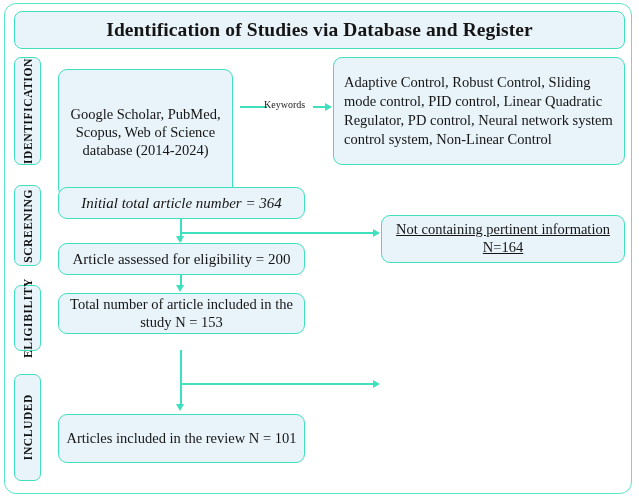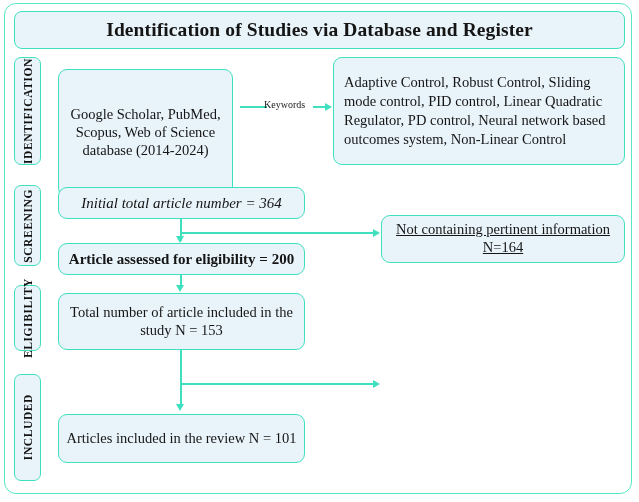--- a/index.html
+++ b/index.html
@@ -91,31 +91,31 @@
     left: 333px; top: 57px; width: 292px; height: 108px;
   }
   #box-keywords .txt { font-size: 14.5px; line-height: 1.30; }
 
   #box-initial {
     left: 58px; top: 187px; width: 247px; height: 32px; font-style: italic;
   }
   #box-initial .txt { font-size: 15px; }
 
   #box-assessed {
-    left: 58px; top: 243px; width: 247px; height: 32px; font-weight: bold;
+    left: 58px; top: 243px; width: 247px; height: 32px;
   }
   #box-assessed .txt { font-size: 15px; }
 
   #box-not-pertinent {
     left: 381px; top: 215px; width: 244px; height: 48px;
   }
   #box-not-pertinent .txt { font-size: 14.5px; text-decoration: underline; }
 
   #box-total-included {
-    left: 58px; top: 293px; width: 247px; height: 57px;
+    left: 58px; top: 293px; width: 247px; height: 41px;
   }
   #box-total-included .txt { font-size: 14.5px; }
 
   #box-excluded-alt {
     left: 381px; top: 353px; width: 244px; height: 63px;
   }
   #box-excluded-alt .txt { font-size: 14.5px; }
 
   #box-final {
     left: 58px; top: 414px; width: 247px; height: 49px;
@@ -202,21 +202,21 @@
   <div class="box" id="box-databases">
     <span class="txt">Google Scholar, PubMed, Scopus, Web of Science database (2014-2024)</span>
   </div>
 
   <div class="conn conn-h" id="kw-line-left"></div>
   <div id="kw-label">Keywords</div>
   <div class="conn conn-h" id="kw-line-right"></div>
   <div class="arrow-right" id="kw-arrow"></div>
 
   <div class="box left-align" id="box-keywords">
-    <span class="txt">Adaptive Control, Robust Control, Sliding mode control, PID control, Linear Quadratic Regulator, PD control, Neural network based outcomes system, Non-Linear Control</span>
+    <span class="txt">Adaptive Control, Robust Control, Sliding mode control, PID control, Linear Quadratic Regulator, PD control, Neural network system control system, Non-Linear Control</span>
   </div>
 
   <div class="box" id="box-initial">
     <span class="txt">Initial total article number = 364</span>
   </div>
 
   <div class="conn conn-v" id="scr-v"></div>
   <div class="arrow-down" id="scr-arrow-down"></div>
   <div class="conn conn-h" id="scr-branch-h"></div>
   <div class="arrow-right" id="scr-arrow-r"></div>

